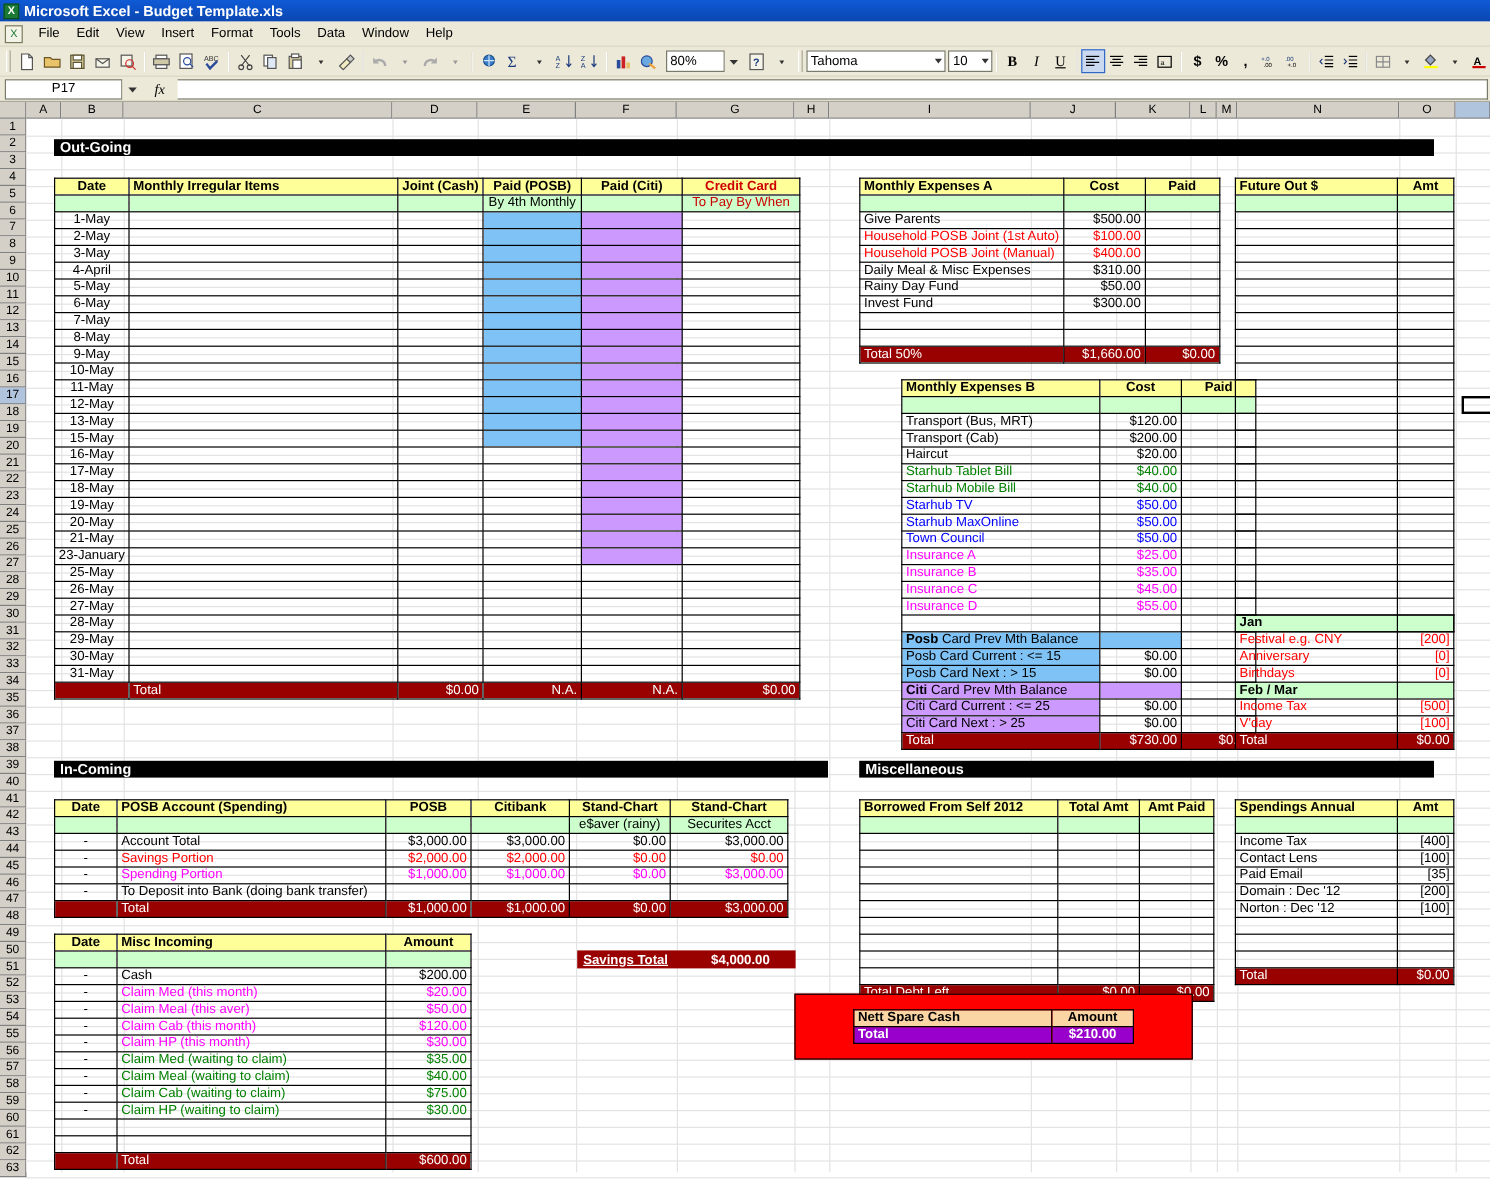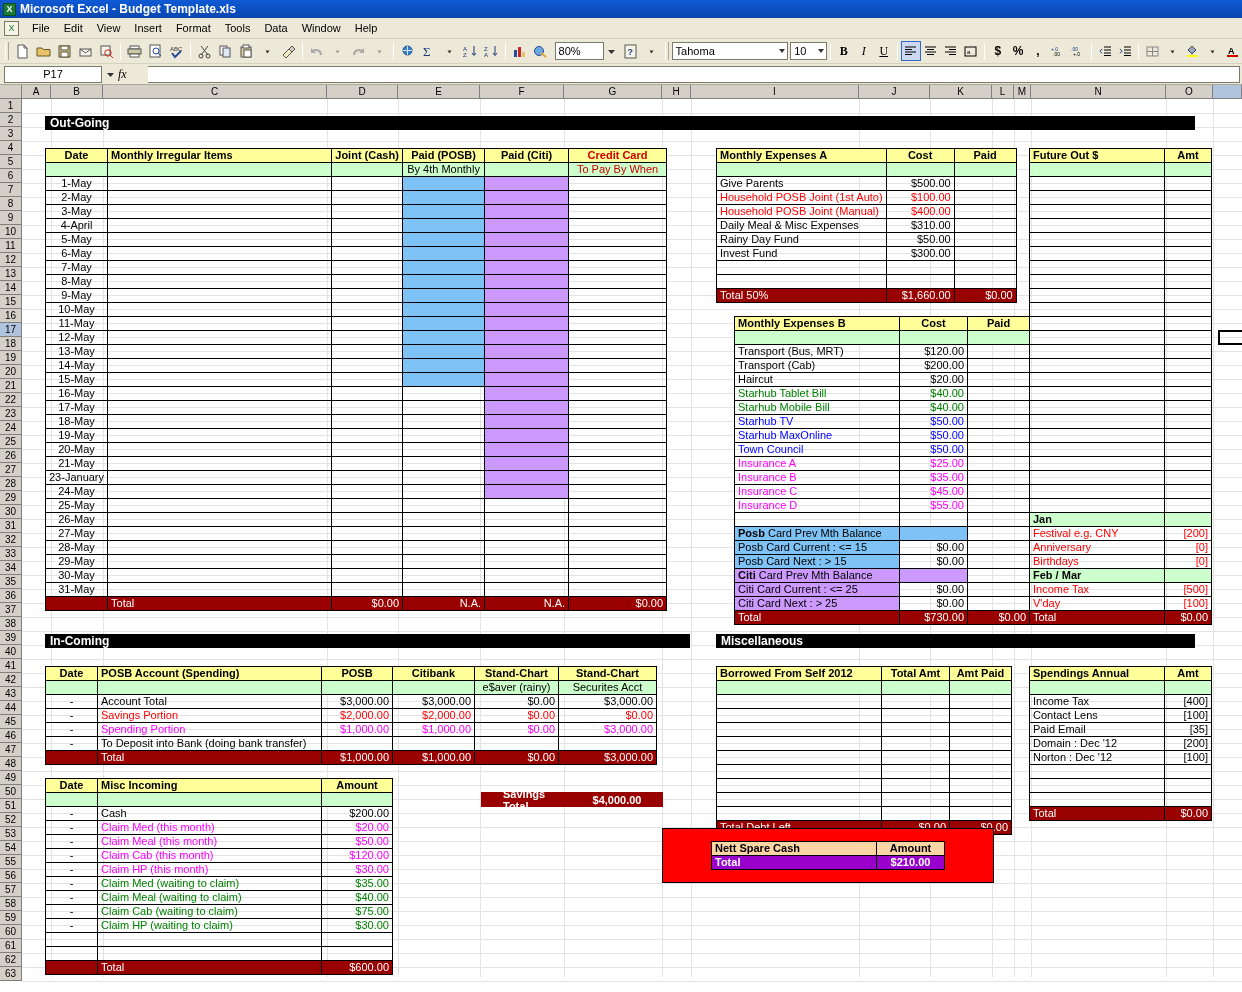--- a/index.html
+++ b/index.html
@@ -77,21 +77,21 @@
   }
   .namebox {
     width:98px; height:17px; background:#fff; border:1px solid #7a7a6a;
     margin-left:4px; font-size:11px; display:flex; align-items:center;
     justify-content:center;
   }
   .nameboxarrow {
     width:16px;height:17px;display:flex;align-items:center;justify-content:center;
     background:#ece9d8;
   }
-  .fxlabel { width:30px; font-style:italic;
+  .fxlabel { width:30px; text-align:center; font-style:italic;
              font-family:"Liberation Serif", serif; font-size:12px; }
   .fcontent { flex:1; height:17px; background:#fff; border:1px solid #7a7a6a;
               border-left:none; margin-right:2px; }
 
   
   .gridwrap { position:relative; width:1242px; }
   .colhdr { display:flex; height:14px; }
   .corner {
     width:22px; height:14px; background:#d4d0c8;
     border-right:1px solid #808080; border-bottom:1px solid #808080;
@@ -769,36 +769,28 @@
               </tr>
               <tr>
                 <td class="ctr">13-May</td>
                 <td></td>
                 <td></td>
                 <td class="bgblue"></td>
                 <td class="bgpurp"></td>
                 <td></td>
               </tr>
               <tr>
-                <td class="ctr">14-May</td>
+                <td class="ctr">15-May</td>
                 <td></td>
                 <td></td>
                 <td class="bgblue"></td>
                 <td class="bgpurp"></td>
                 <td></td>
               </tr>
               <tr>
-                <td class="ctr">15-May</td>
-                <td></td>
-                <td></td>
-                <td class="bgblue"></td>
-                <td class="bgpurp"></td>
-                <td></td>
-              </tr>
-              <tr>
                 <td class="ctr">16-May</td>
                 <td></td>
                 <td></td>
                 <td></td>
                 <td class="bgpurp"></td>
                 <td></td>
               </tr>
               <tr>
                 <td class="ctr">17-May</td>
                 <td></td>
@@ -834,28 +826,20 @@
               <tr>
                 <td class="ctr">21-May</td>
                 <td></td>
                 <td></td>
                 <td></td>
                 <td class="bgpurp"></td>
                 <td></td>
               </tr>
               <tr>
                 <td class="ctr">23-January</td>
-                <td></td>
-                <td></td>
-                <td></td>
-                <td class="bgpurp"></td>
-                <td></td>
-              </tr>
-              <tr>
-                <td class="ctr">24-May</td>
                 <td></td>
                 <td></td>
                 <td></td>
                 <td class="bgpurp"></td>
                 <td></td>
               </tr>
               <tr>
                 <td class="ctr">25-May</td>
                 <td></td>
                 <td></td>
@@ -983,21 +967,21 @@
               </tr>
               <tr>
                 <td class="tot">Total 50%</td>
                 <td class="tot rgt">$1,660.00</td>
                 <td class="tot rgt">$0.00</td>
               </tr>
             </tbody>
         </table>
       </div>
 
-      <div class="blk" style="left:712px;top:217px;">
+      <div class="blk" style="left:729px;top:217px;">
         <table class="t">
           <colgroup>
               <col style="width:165px">
               <col style="width:68px">
               <col style="width:62px">
             </colgroup>
           <tbody id="meb-body">
               <tr>
                 <td class="hdrL">Monthly Expenses B</td>
                 <td class="hdr">Cost</td>
@@ -1372,21 +1356,21 @@
                 <td>Cash</td>
                 <td class="rgt ">$200.00</td>
               </tr>
               <tr>
                 <td class="ctr">-</td>
                 <td class="mag">Claim Med (this month)</td>
                 <td class="rgt mag">$20.00</td>
               </tr>
               <tr>
                 <td class="ctr">-</td>
-                <td class="mag">Claim Meal (this month)</td>
+                <td class="mag">Claim Meal (this aver)</td>
                 <td class="rgt mag">$50.00</td>
               </tr>
               <tr>
                 <td class="ctr">-</td>
                 <td class="mag">Claim Cab (this month)</td>
                 <td class="rgt mag">$120.00</td>
               </tr>
               <tr>
                 <td class="ctr">-</td>
                 <td class="mag">Claim HP (this month)</td>
@@ -1425,21 +1409,21 @@
               <tr>
                 <td class="tot"></td>
                 <td class="tot">Total</td>
                 <td class="tot rgt">$600.00</td>
               </tr>
             </tbody>
         </table>
       </div>
 
       <div class="savingsbox" style="left:459px;top:693px;width:182px;">
-        <span style="width:92px;padding-left:22px;">Savings Total</span>
+        <span style="width:92px;padding-left:5px;text-decoration:underline;">Savings Total</span>
         <span style="width:88px;text-align:center;">$4,000.00</span>
       </div>
 
       <div class="blk" style="left:694px;top:567px;">
         <table class="t">
           <colgroup>
               <col style="width:165px">
               <col style="width:68px">
               <col style="width:62px">
             </colgroup>

